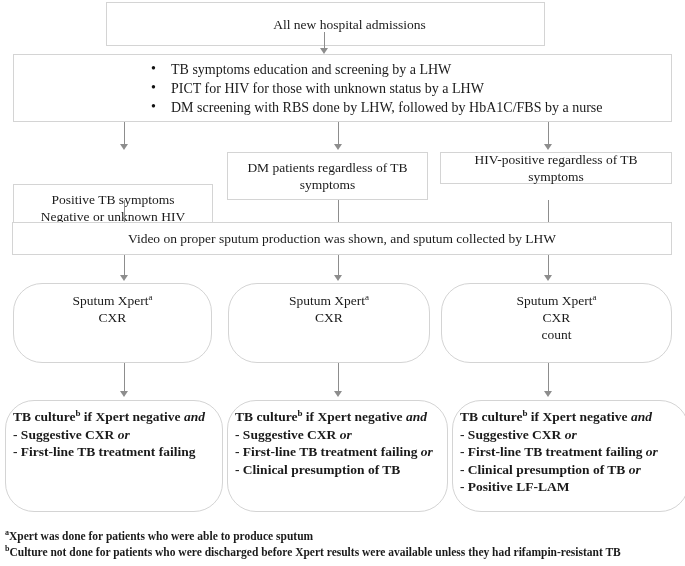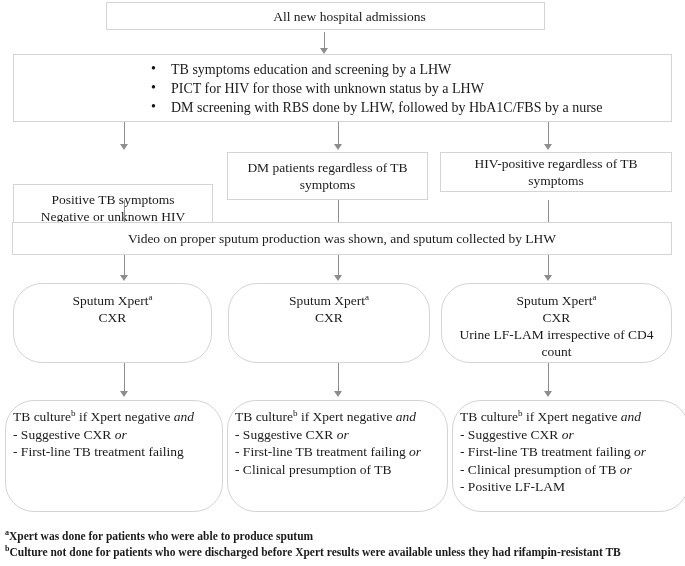--- a/index.html
+++ b/index.html
@@ -39,20 +39,21 @@
     font-size: 13.5px;
     line-height: 17px;
     padding: 0 6px;
   }
   .ltext {
     text-align: left;
     font-size: 13.5px;
     line-height: 17.5px;
     padding: 0 7px;
     white-space: nowrap;
+    font-weight: bold;
   }
   .bullet-list {
     list-style: none;
     margin: 1px;
     padding: 0 0 0 136px;
     font-size: 14px;
     line-height: 19px;
     font-family: Liberation Serif, serif;
   }
   .bullet-list li {
@@ -95,21 +96,21 @@
     white-space: nowrap;
     font-weight: bold;
   }
   .footnote sup { font-size: 8px; }
 </style>
 </head>
 <body>
 
 <div class="canvas">
 
-  <div class="box" style="left:106px; top:2px; width:439px; height:28px;padding-left:48px;">
+  <div class="box" style="left:106px; top:2px; width:439px; height:44px;padding-left:48px;">
     <div class="ctext">All new hospital admissions</div>
   </div>
 
   <div class="conn" style="left:324px; top:32px; height:18px;"></div>
   <div class="arrowhead" style="left:320px; top:48px;"></div>
 
   <div class="box" style="left:13px; top:54px; width:659px; height:68px;">
     <ul class="bullet-list">
       <li>TB symptoms education and screening by a LHW</li>
       <li>PICT for HIV for those with unknown status by a LHW</li>
@@ -129,21 +130,21 @@
   <div class="box" style="left:13px; top:152px; width:200px; height:48px;margin-top:32px;">
     <div class="ctext">Positive TB symptoms</div>
     <div class="ctext">Negative or unknown HIV</div>
   </div>
 
   <div class="box" style="left:227px; top:152px; width:201px; height:48px;">
     <div class="ctext">DM patients regardless of TB</div>
     <div class="ctext">symptoms</div>
   </div>
 
-  <div class="box" style="left:440px; top:152px; width:232px; height:40px;">
+  <div class="box" style="left:440px; top:152px; width:232px; height:32px;">
     <div class="ctext">HIV-positive regardless of TB</div>
     <div class="ctext">symptoms</div>
   </div>
 
   <div class="conn" style="left:124px; top:200px; height:22px;"></div>
   <div class="conn" style="left:338px; top:200px; height:22px;"></div>
   <div class="conn" style="left:548px; top:200px; height:22px;"></div>
 
   <div class="box" style="left:12px; top:222px; width:660px; height:33px;">
     <div class="ctext">Video on proper sputum production was shown, and sputum collected by LHW</div>
@@ -164,21 +165,20 @@
   </div>
 
   <div class="box top-align" style="left:228px; top:283px; width:202px; height:80px; padding-top:8px;">
     <div class="ctext"><span>Sputum Xpert</span><sup>a</sup></div>
     <div class="ctext">CXR</div>
   </div>
 
   <div class="box top-align" style="left:441px; top:283px; width:231px; height:80px; padding-top:8px;">
     <div class="ctext"><span>Sputum Xpert</span><sup>a</sup></div>
     <div class="ctext">CXR</div>
-    <div class="ctext">Urine LF-LAM irrespective of CD4</div>
     <div class="ctext">count</div>
   </div>
 
   <div class="conn" style="left:124px; top:363px; height:30px;"></div>
   <div class="arrowhead" style="left:120px; top:391px;"></div>
 
   <div class="conn" style="left:338px; top:363px; height:30px;"></div>
   <div class="arrowhead" style="left:334px; top:391px;"></div>
 
   <div class="conn" style="left:548px; top:363px; height:30px;"></div>

